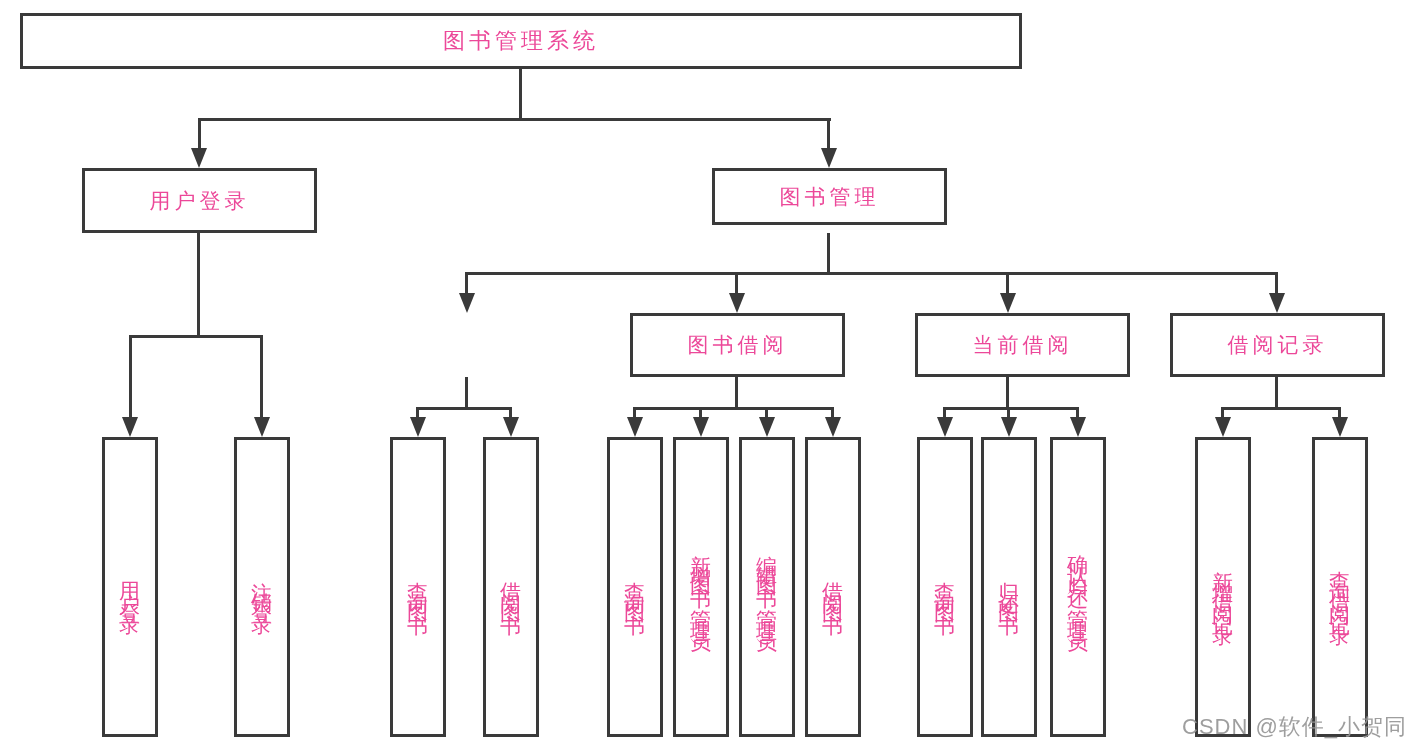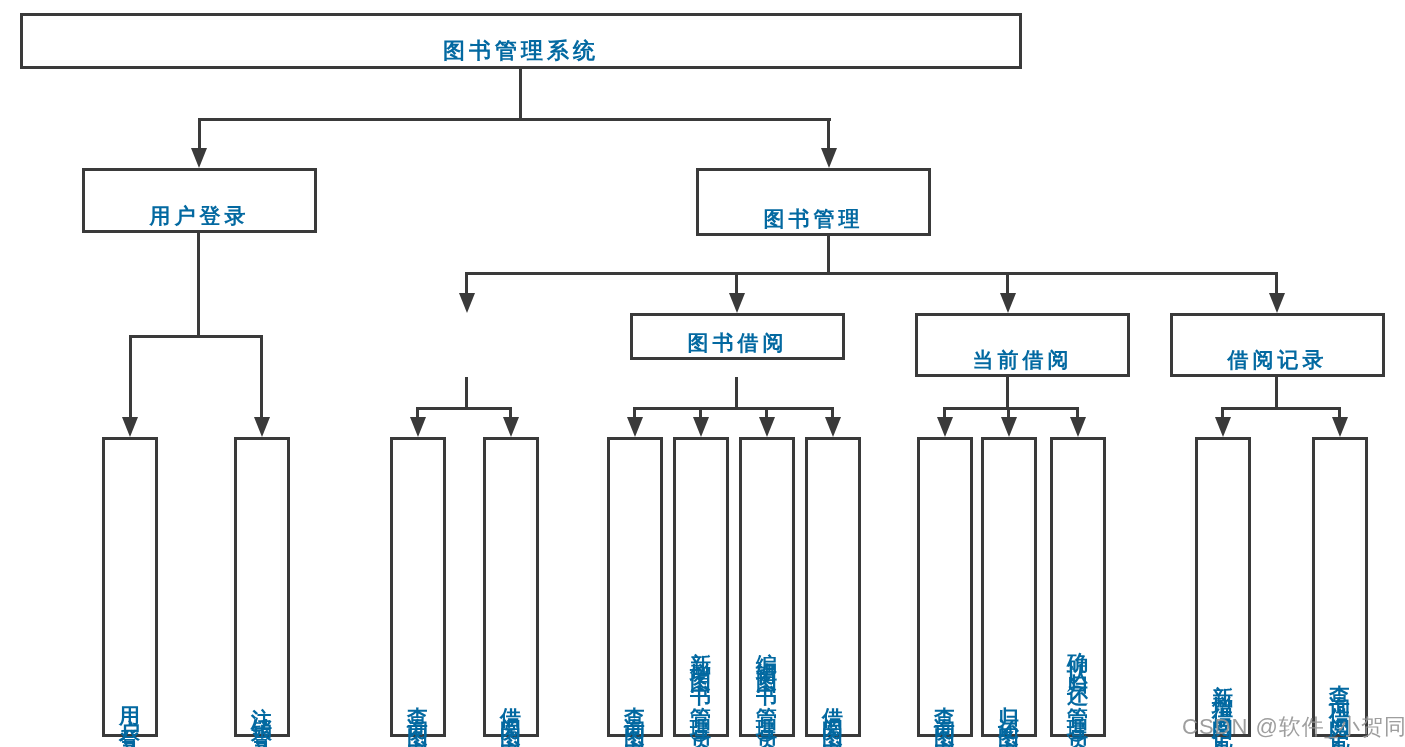--- a/index.html
+++ b/index.html
@@ -15,24 +15,23 @@
     background: #ffffff;
     overflow: hidden;
   }
   
   .box {
     position: absolute;
     box-sizing: border-box;
     border: 3px solid #3a3a3a;
     background: #ffffff;
     display: flex;
-    align-items: flex-end;
+    align-items: center;
     justify-content: center;
-    color: #0369a1;
-    font-weight: bold;
+    color: #ec4899;
   }
   .hbox span {
     font-size: 21px;
     letter-spacing: 4px;
     white-space: nowrap;
   }
   .root-box span {
     font-size: 22px;
     letter-spacing: 4px;
   }
@@ -81,26 +80,26 @@
 <div class="canvas">
 
   <div class="box hbox root-box" style="left:20px; top:13px; width:1002px; height:56px;">
     <span>图书管理系统</span>
   </div>
 
   <div class="box hbox" style="left:82px; top:168px; width:235px; height:65px;">
     <span>用户登录</span>
   </div>
 
-  <div class="box hbox" style="left:696px; top:168px; width:235px; height:68px;">
+  <div class="box hbox" style="left:712px; top:168px; width:235px; height:57px;">
     <span>图书管理</span>
   </div>
 
 
-  <div class="box hbox" style="left:630px; top:313px; width:215px; height:47px;">
+  <div class="box hbox" style="left:630px; top:313px; width:215px; height:64px;">
     <span>图书借阅</span>
   </div>
 
   <div class="box hbox" style="left:901px; top:313px; width:215px; height:64px;margin-left:14px;">
     <span>当前借阅</span>
   </div>
 
   <div class="box hbox" style="left:1170px; top:313px; width:215px; height:64px;">
     <span>借阅记录</span>
   </div>

